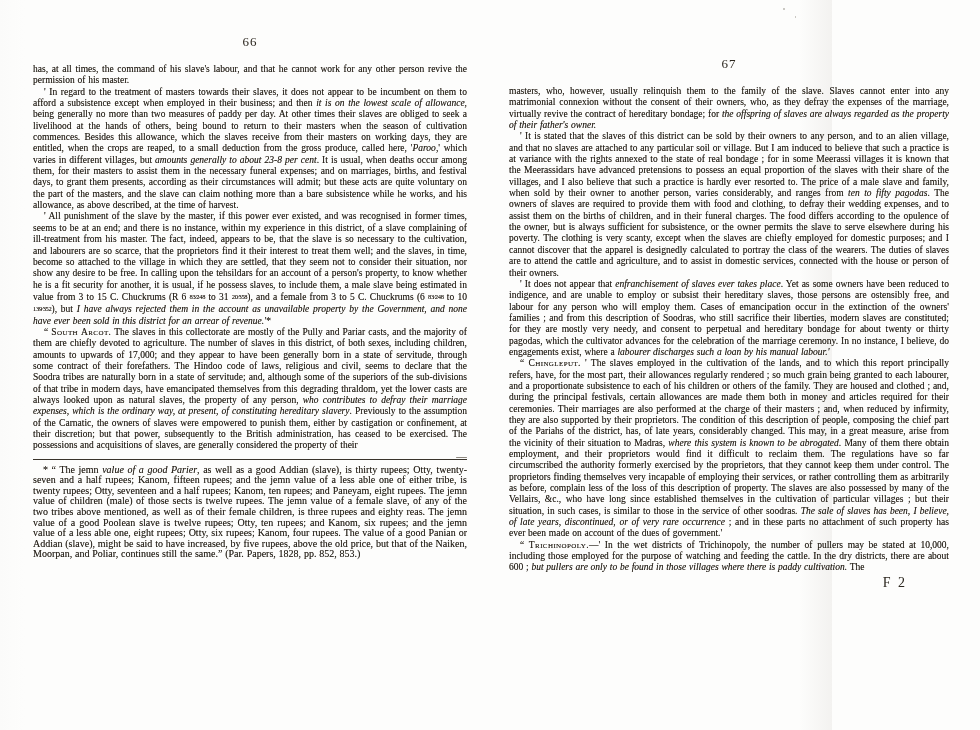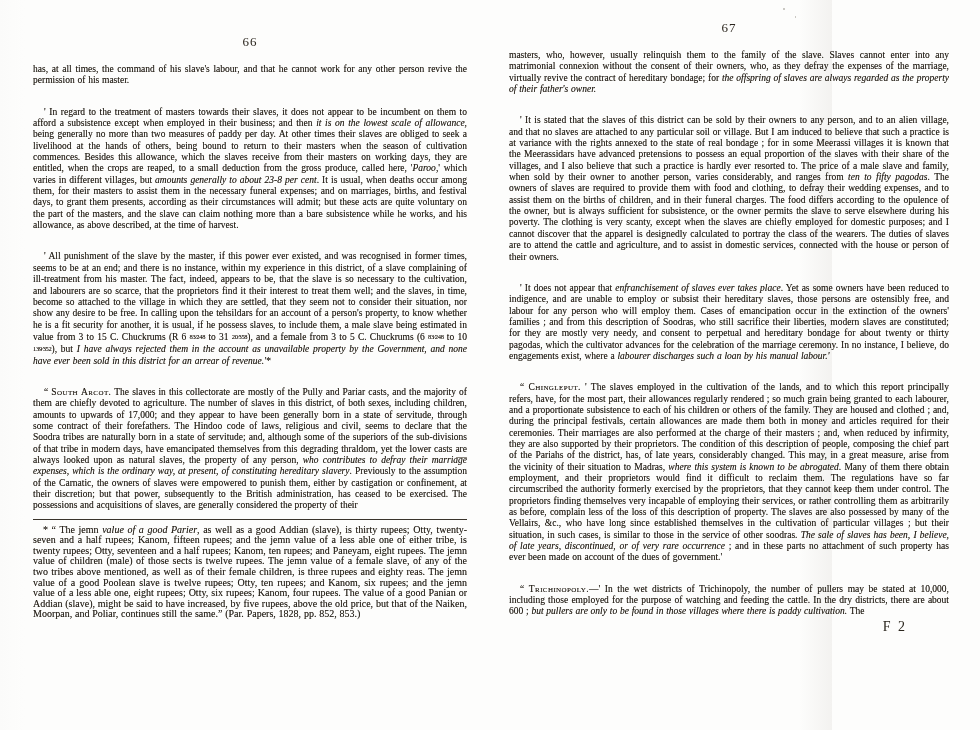--- a/index.html
+++ b/index.html
@@ -18,31 +18,31 @@
   .page { position: absolute; top: 0; }
   #page-left  { left: 33px;  width: 434px; }
   #page-right { left: 509px; width: 440px; }
   .pagenum {
     text-align: center;
     font-size: 13px;
     letter-spacing: 1px;
     color: #2a251d;
   }
   #page-left  .pagenum { margin-top: 34px; }
-  #page-right .pagenum { margin-top: 20px; }
+  #page-right .pagenum { margin-top: 56px; }
   .body { margin-top: 14px; text-align: justify; }
   .body p {
     margin: 0;
     font-size: 9.5px;
     line-height: 11.35px;
     text-align: justify;
     word-spacing: 0.4px;
     text-shadow: 0 0 0.3px rgba(40,33,25,0.55);
   }
-  .body p.indent { text-indent: 11px; margin-top: 20px; }
+  .body p.indent { text-indent: 11px; }
   .it { font-style: italic; }
   .sc { font-variant: small-caps; letter-spacing: 0.4px; }
   .fr { font-size: 6.5px; vertical-align: 1px; letter-spacing: -0.3px; }
   .fnrule {
     margin-top: 7px;
     border: none;
     border-top: 1px solid #3a342b;
     height: 0;
   }
   .footnote { margin-top: 5px; }

